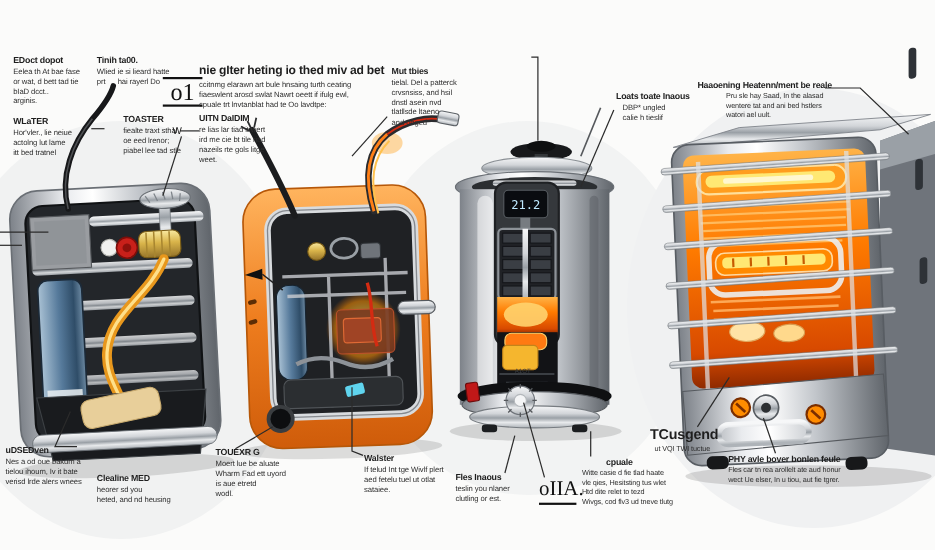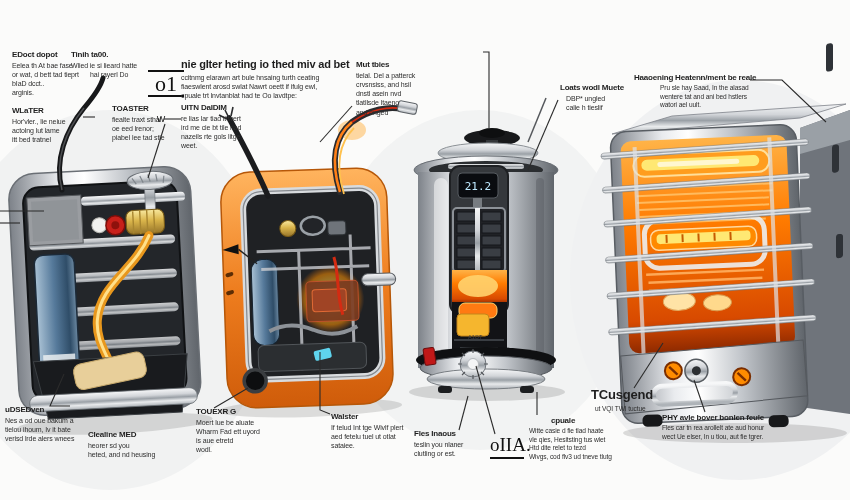--- a/index.html
+++ b/index.html
@@ -301,21 +301,21 @@
 arginis.</div>
 </div>
 
 <div class="lbl" style="left:12px;top:106px;width:82px">
   <div class="h">WLaTER</div>
   <div class="b">Hor'vler., lie neiue
 actolng lut lame
 itt bed tratnel</div>
 </div>
 
-<div class="lbl" style="left:71px;top:50px;width:86px">
+<div class="lbl" style="left:88px;top:50px;width:86px">
   <div class="h">Tinih ta00.</div>
   <div class="b">Wlied ie si lieard hatte
 prt      hai rayerl Do</div>
 </div>
 
 <div class="lbl" style="left:112px;top:104px;width:76px">
   <div class="h">TOASTER</div>
   <div class="b">fiealte traxt sthal
 oe eed lrenor;
 piabel lee tad stle</div>
@@ -343,21 +343,21 @@
   <div class="h">Mut tbies</div>
   <div class="b">tielal. Del a patterck
 crvsnsiss, and hsil
 dnstl asein nvd
 tlatllsde ltaeno
 and onged</div>
 </div>
 
 
 <div class="lbl" style="left:560px;top:83px;width:110px">
-  <div class="h">Loats wodl Muete</div>
+  <div class="h">Loats toate Inaous</div>
   <div class="b" style="padding-left:6px">DBP* ungled
 calie h tieslif</div>
 </div>
 
 <div class="lbl" style="left:634px;top:73px;width:150px">
   <div class="h">Haaoening Heatenn/ment be reale</div>
   <div class="b sm" style="padding-left:26px">Pru sle hay Saad, In the alasad
 wentere tat and ani bed hstlers
 watori ael uult.</div>
 </div>

